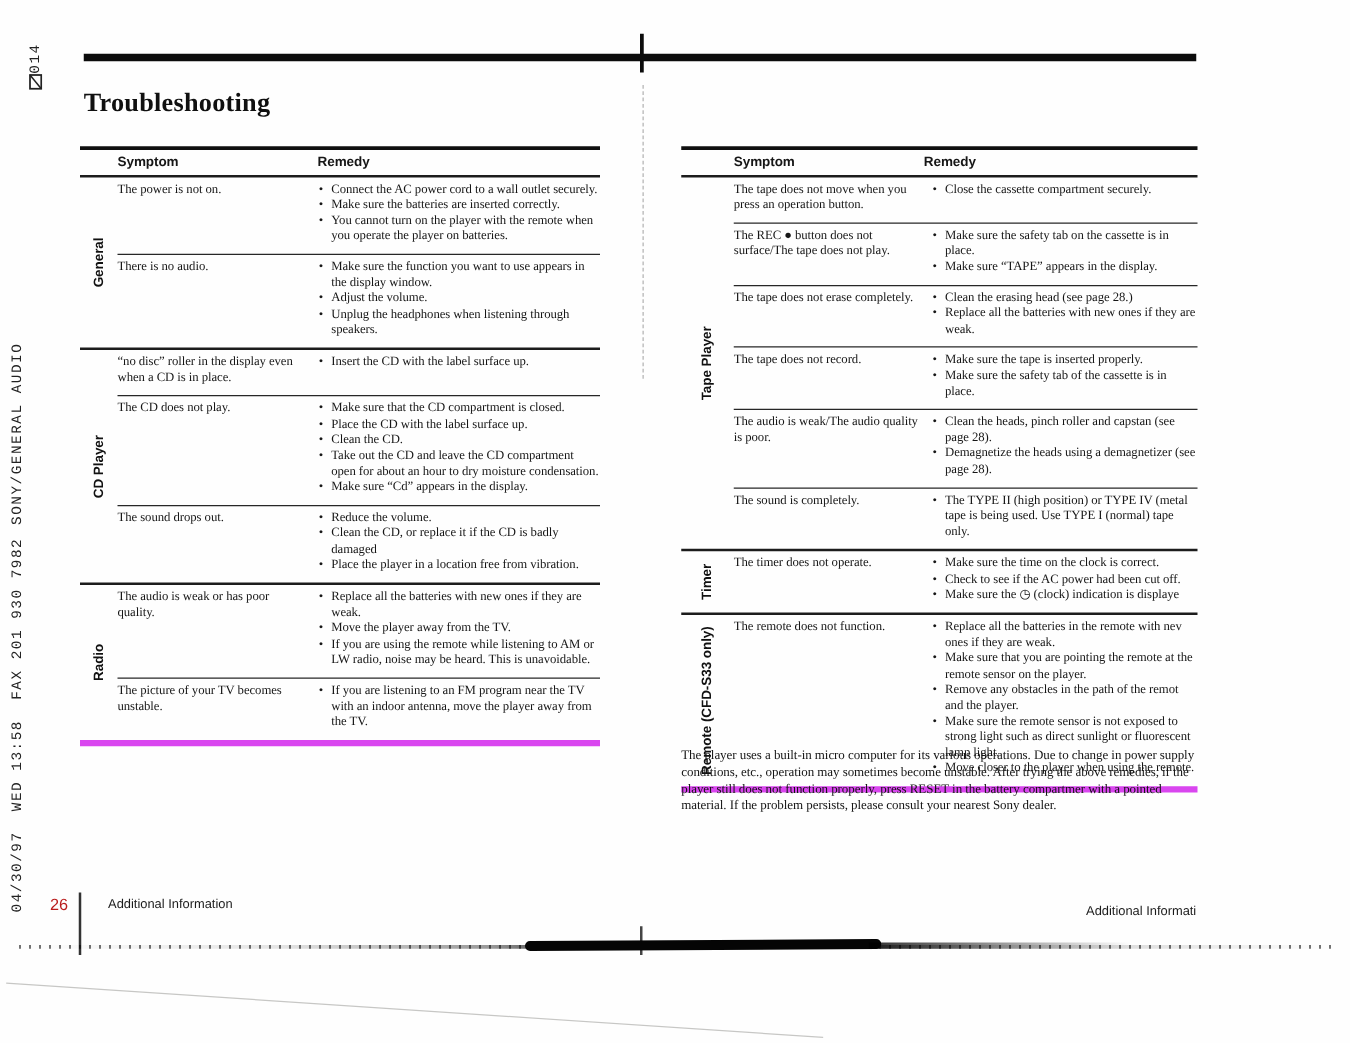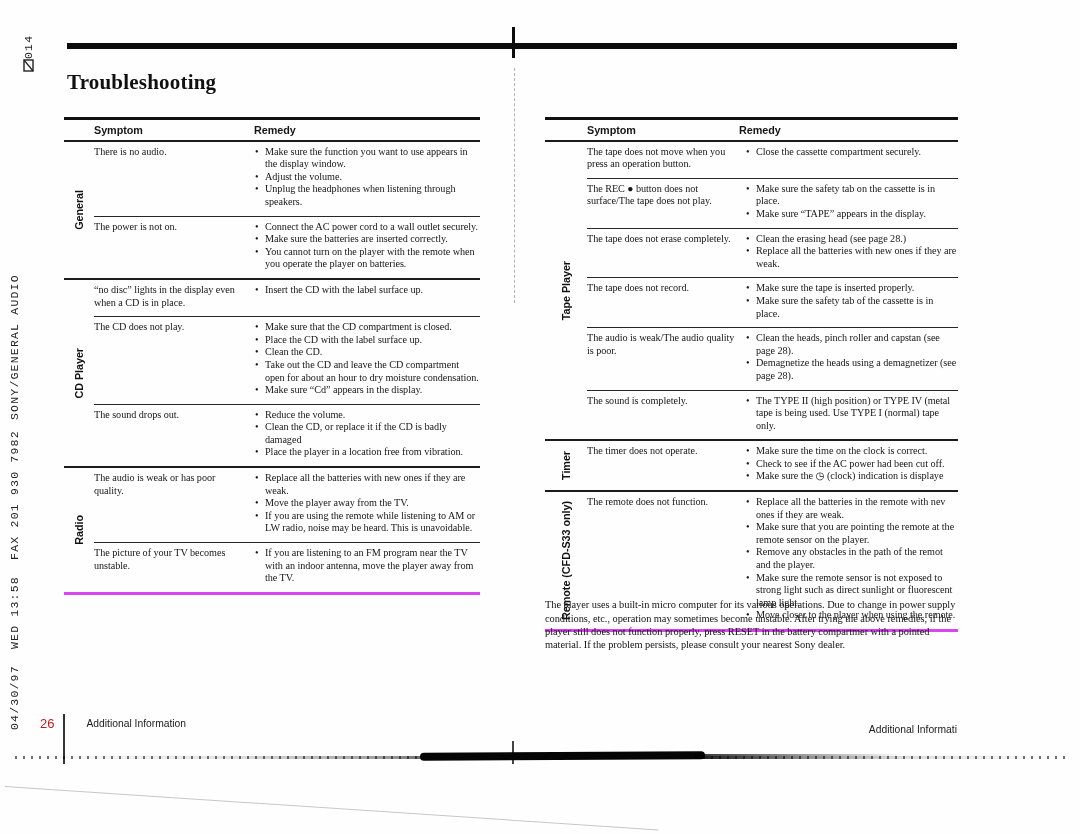--- a/index.html
+++ b/index.html
@@ -26,21 +26,21 @@
   .fold-dashes{position:absolute;left:514px;top:68px;height:235px;width:0;border-left:1.5px dashed #9a9a9a;opacity:.75;}
   .fold-tick-bottom{position:absolute;left:512px;top:741px;width:2px;height:23px;background:#444;}
   .page-title{
     position:absolute;left:67px;top:56px;
     font-family:Liberation Serif, serif;font-weight:bold;font-size:21px;letter-spacing:.2px;color:#101010;
   }
   
   .ttable{
     position:absolute;top:117px;width:416px;
     font-size:10.2px;line-height:12.6px;letter-spacing:-.05px;
-    border-bottom:3px solid #d946ef;
+    border-bottom:5px solid #d946ef;
   }
   #table-left{left:64px;}
   #table-right{left:545px;width:413px;}
   .thead{
     display:flex;border-top:3px solid #101010;border-bottom:2px solid #1c1c1c;
     padding:4px 0 3px;
     font-family:"Liberation Sans",sans-serif;font-weight:bold;font-size:10.8px;
   }
   .h-sym{margin-left:30px;width:160px;}
   #table-right .h-sym{margin-left:42px;width:152px;}
@@ -119,44 +119,44 @@
     <span class="h-sym">Symptom</span>
     <span class="h-rem">Remedy</span>
   </div>
   <div class="tbody">
       <div class="section">
         <div class="gutter">
           <div class="vlabel">General</div>
         </div>
         <div class="rows">
           <div class="row">
+            <div class="sym">The power is not on.</div>
+            <div class="rem">
+              <div class="rem-item">Connect the AC power cord to a wall outlet securely.</div>
+              <div class="rem-item">Make sure the batteries are inserted correctly.</div>
+              <div class="rem-item">You cannot turn on the player with the remote when you operate the player on batteries.</div>
+            </div>
+          </div>
+          <div class="row">
             <div class="sym">There is no audio.</div>
             <div class="rem">
               <div class="rem-item">Make sure the function you want to use appears in the display window.</div>
               <div class="rem-item">Adjust the volume.</div>
               <div class="rem-item">Unplug the headphones when listening through speakers.</div>
             </div>
           </div>
-          <div class="row">
-            <div class="sym">The power is not on.</div>
-            <div class="rem">
-              <div class="rem-item">Connect the AC power cord to a wall outlet securely.</div>
-              <div class="rem-item">Make sure the batteries are inserted correctly.</div>
-              <div class="rem-item">You cannot turn on the player with the remote when you operate the player on batteries.</div>
-            </div>
-          </div>
         </div>
       </div>
       <div class="section">
         <div class="gutter">
           <div class="vlabel">CD Player</div>
         </div>
         <div class="rows">
           <div class="row">
-            <div class="sym">“no disc” lights in the display even when a CD is in place.</div>
+            <div class="sym">“no disc” roller in the display even when a CD is in place.</div>
             <div class="rem">
               <div class="rem-item">Insert the CD with the label surface up.</div>
             </div>
           </div>
           <div class="row">
             <div class="sym">The CD does not play.</div>
             <div class="rem">
               <div class="rem-item">Make sure that the CD compartment is closed.</div>
               <div class="rem-item">Place the CD with the label surface up.</div>
               <div class="rem-item">Clean the CD.</div>

